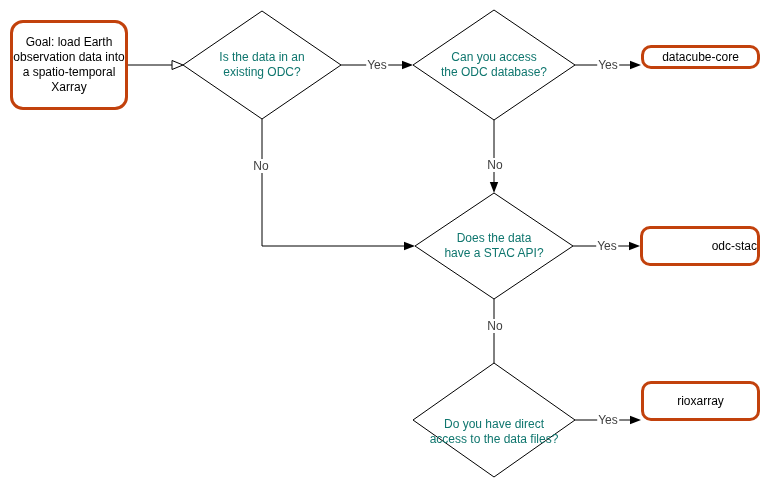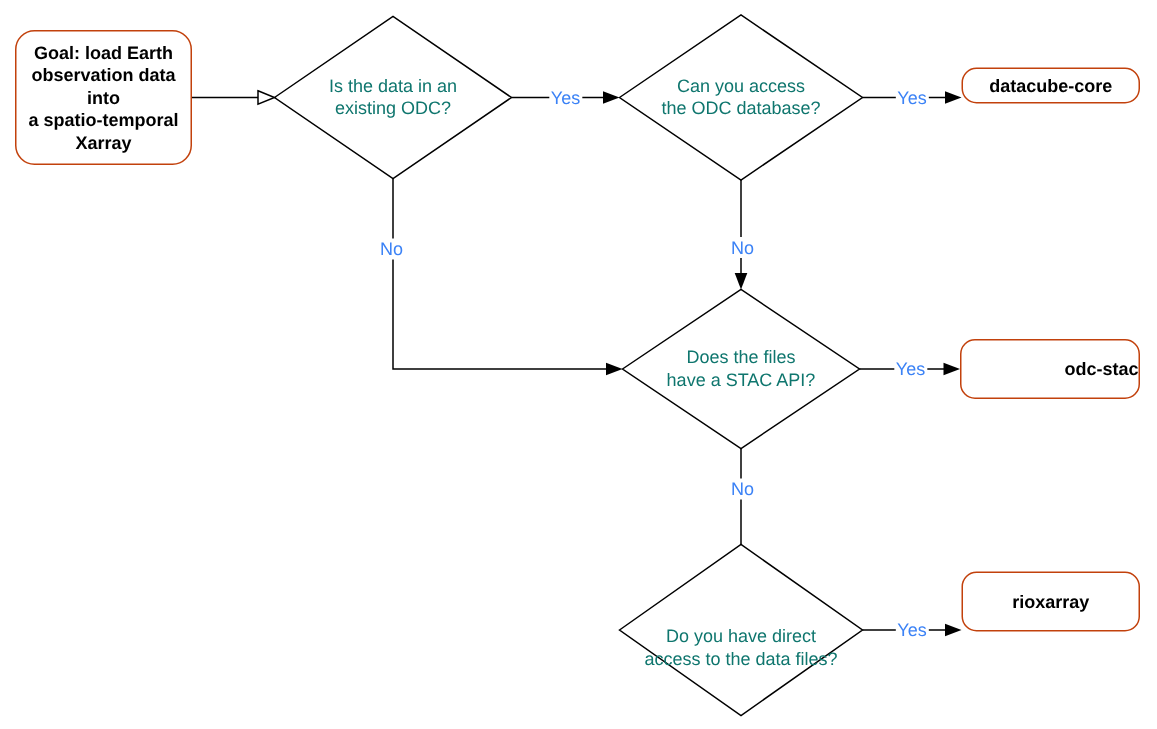--- a/index.html
+++ b/index.html
@@ -16,51 +16,50 @@
     left: 0; top: 0;
     width: 771px; height: 486px;
   }
   .edge { stroke: #000000; stroke-width: 1; fill: none; }
   .diamond { fill: #ffffff; stroke: #000000; stroke-width: 1; }
   .arrow-filled { fill: #000000; stroke: none; }
   .arrow-open { fill: #ffffff; stroke: #000000; stroke-width: 1; }
   .node {
     position: absolute;
     box-sizing: border-box;
-    border: 1px solid #c2410c;
+    border: 3px solid #c2410c;
     background: #ffffff;
     display: flex;
     align-items: center;
     justify-content: center;
     text-align: center;
     font-size: 12px;
     line-height: 15px;
     color: #000000;
-    font-weight: bold;
   }
   .node span { white-space: pre-line; }
   .rounded-lg { border-radius: 13px; }
   .rounded-sm { border-radius: 10px; }
   .shape-label {
     position: absolute;
     transform: translate(-50%, -50%);
     text-align: center;
     font-size: 12px;
     line-height: 15px;
     color: #0f766e;
     white-space: pre-line;
     width: 160px;
     pointer-events: none;
   }
   .edge-label {
     position: absolute;
     transform: translate(-50%, -50%);
     font-size: 12px;
     line-height: 14px;
-    color: #3b82f6;
+    color: #404040;
     background: #ffffff;
     padding: 0 1px;
   }
 </style>
 </head>
 <body>
 
 <div class="canvas">
 
   <svg class="layer" viewBox="0 0 771 486" xmlns="http://www.w3.org/2000/svg">
@@ -101,21 +100,21 @@
     <span>odc-stac</span>
   </div>
   <div class="node rounded-sm" style="left:641px; top:381px; width:119px; height:40px;">
     <span>rioxarray</span>
   </div>
 
   <div class="shape-label" style="left:262px; top:65px;">Is the data in an
 existing ODC?</div>
   <div class="shape-label" style="left:494px; top:65px;">Can you access
 the ODC database?</div>
-  <div class="shape-label" style="left:494px; top:246px;">Does the files
+  <div class="shape-label" style="left:494px; top:246px;">Does the data
 have a STAC API?</div>
   <div class="shape-label" style="left:494px; top:432px;">Do you have direct
 access to the data files?</div>
 
   <div class="edge-label" style="left:377px; top:65px;">Yes</div>
   <div class="edge-label" style="left:608px; top:65px;">Yes</div>
   <div class="edge-label" style="left:261px; top:166px;">No</div>
   <div class="edge-label" style="left:495px; top:165px;">No</div>
   <div class="edge-label" style="left:607px; top:246px;">Yes</div>
   <div class="edge-label" style="left:495px; top:326px;">No</div>

